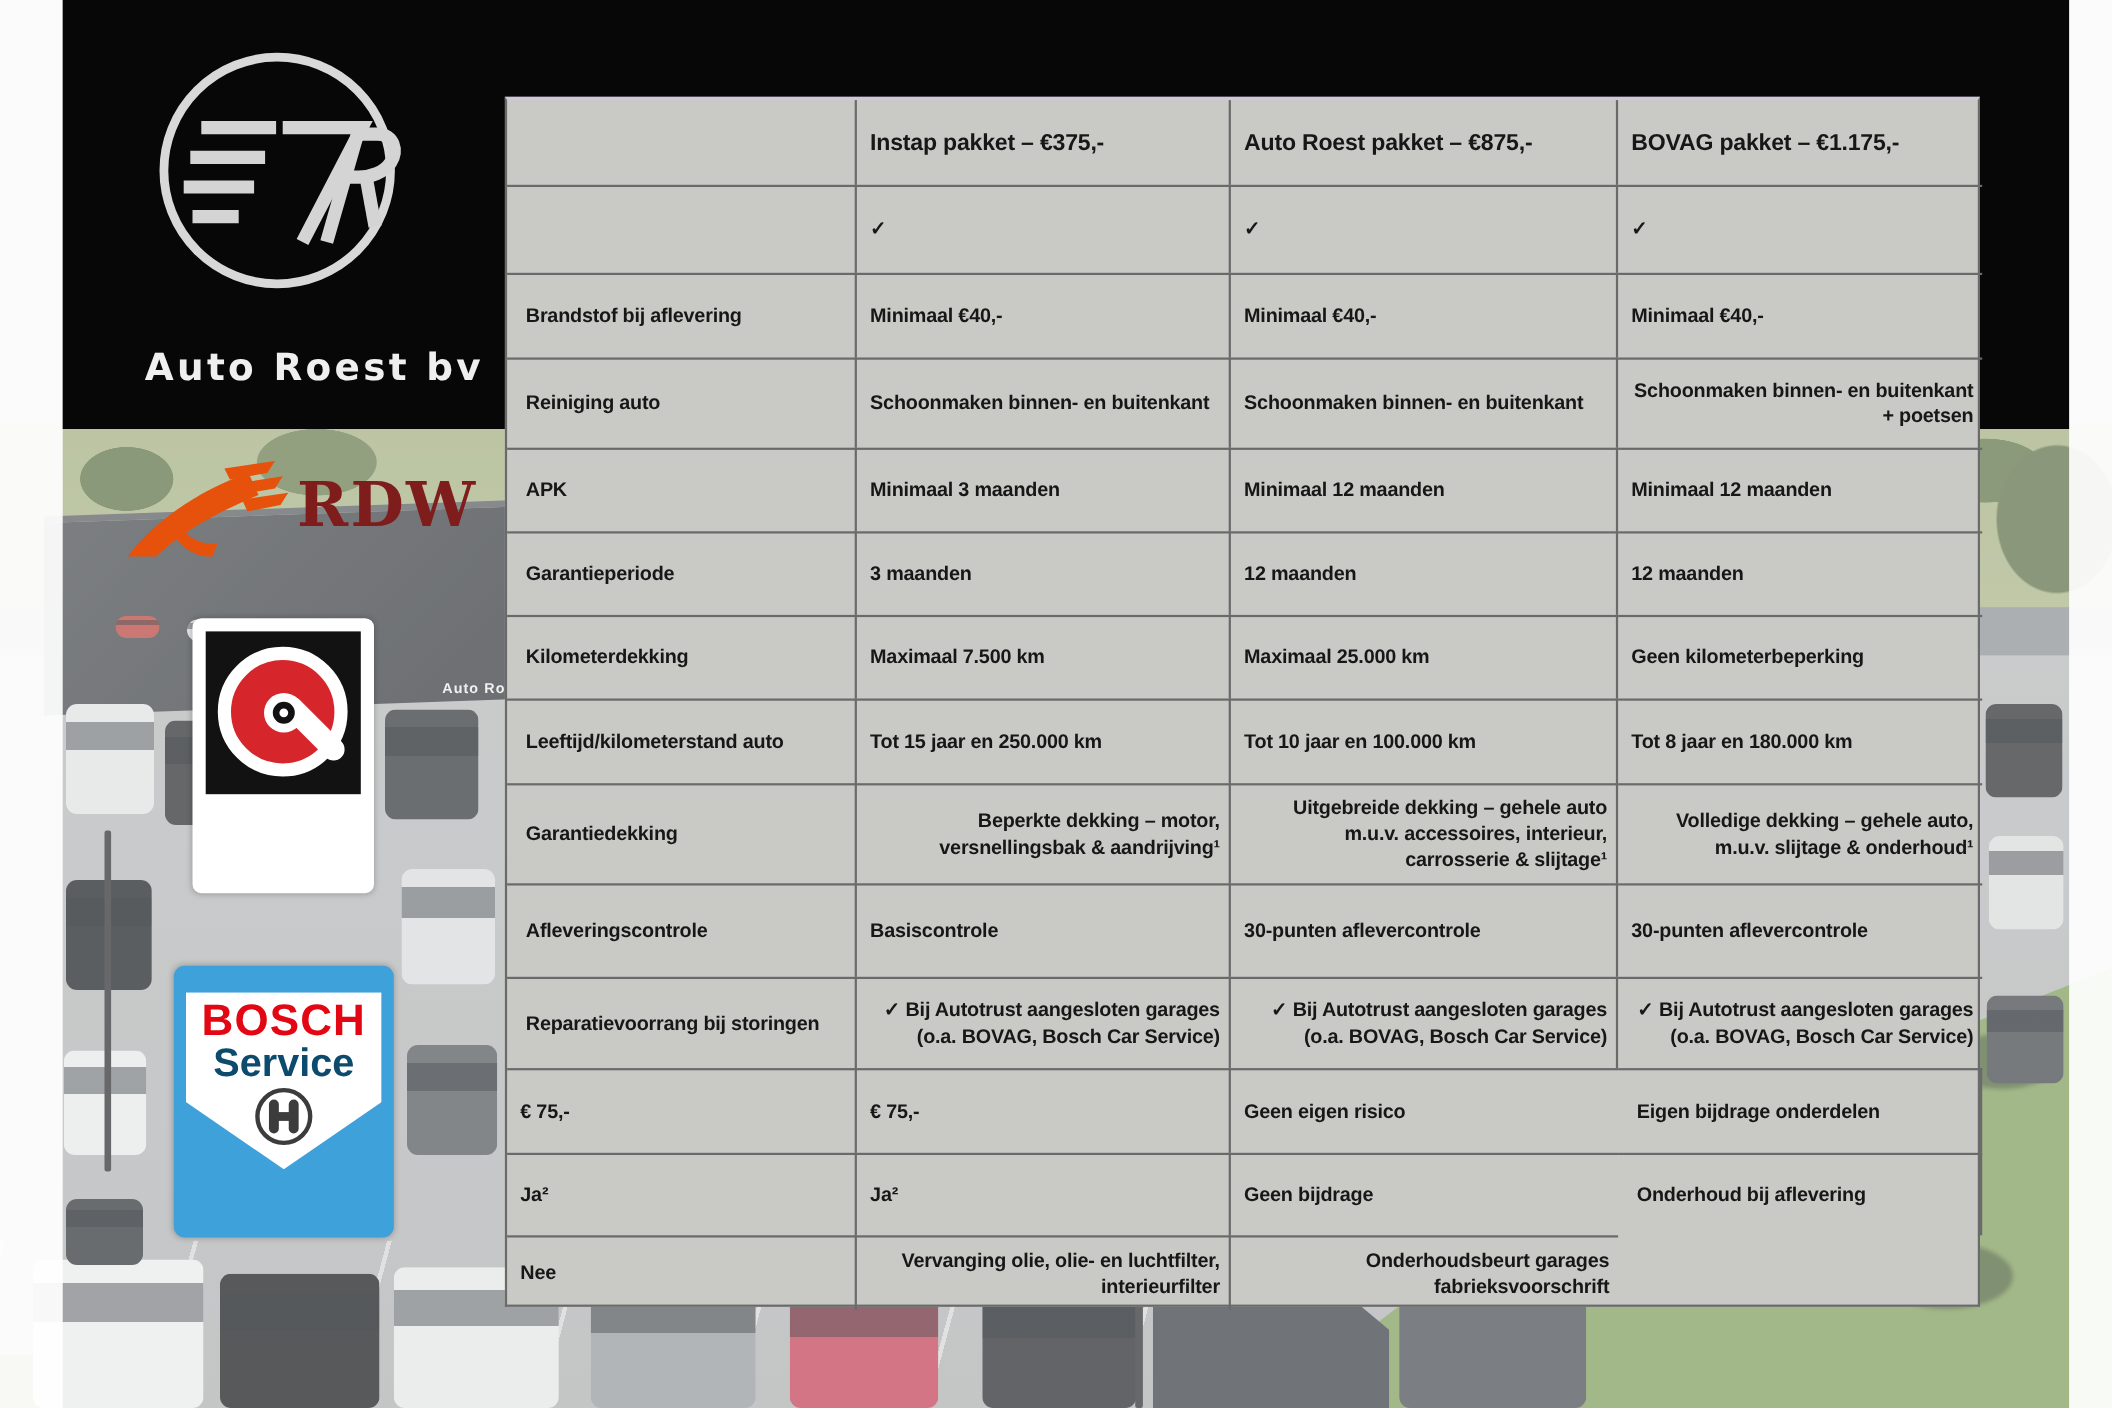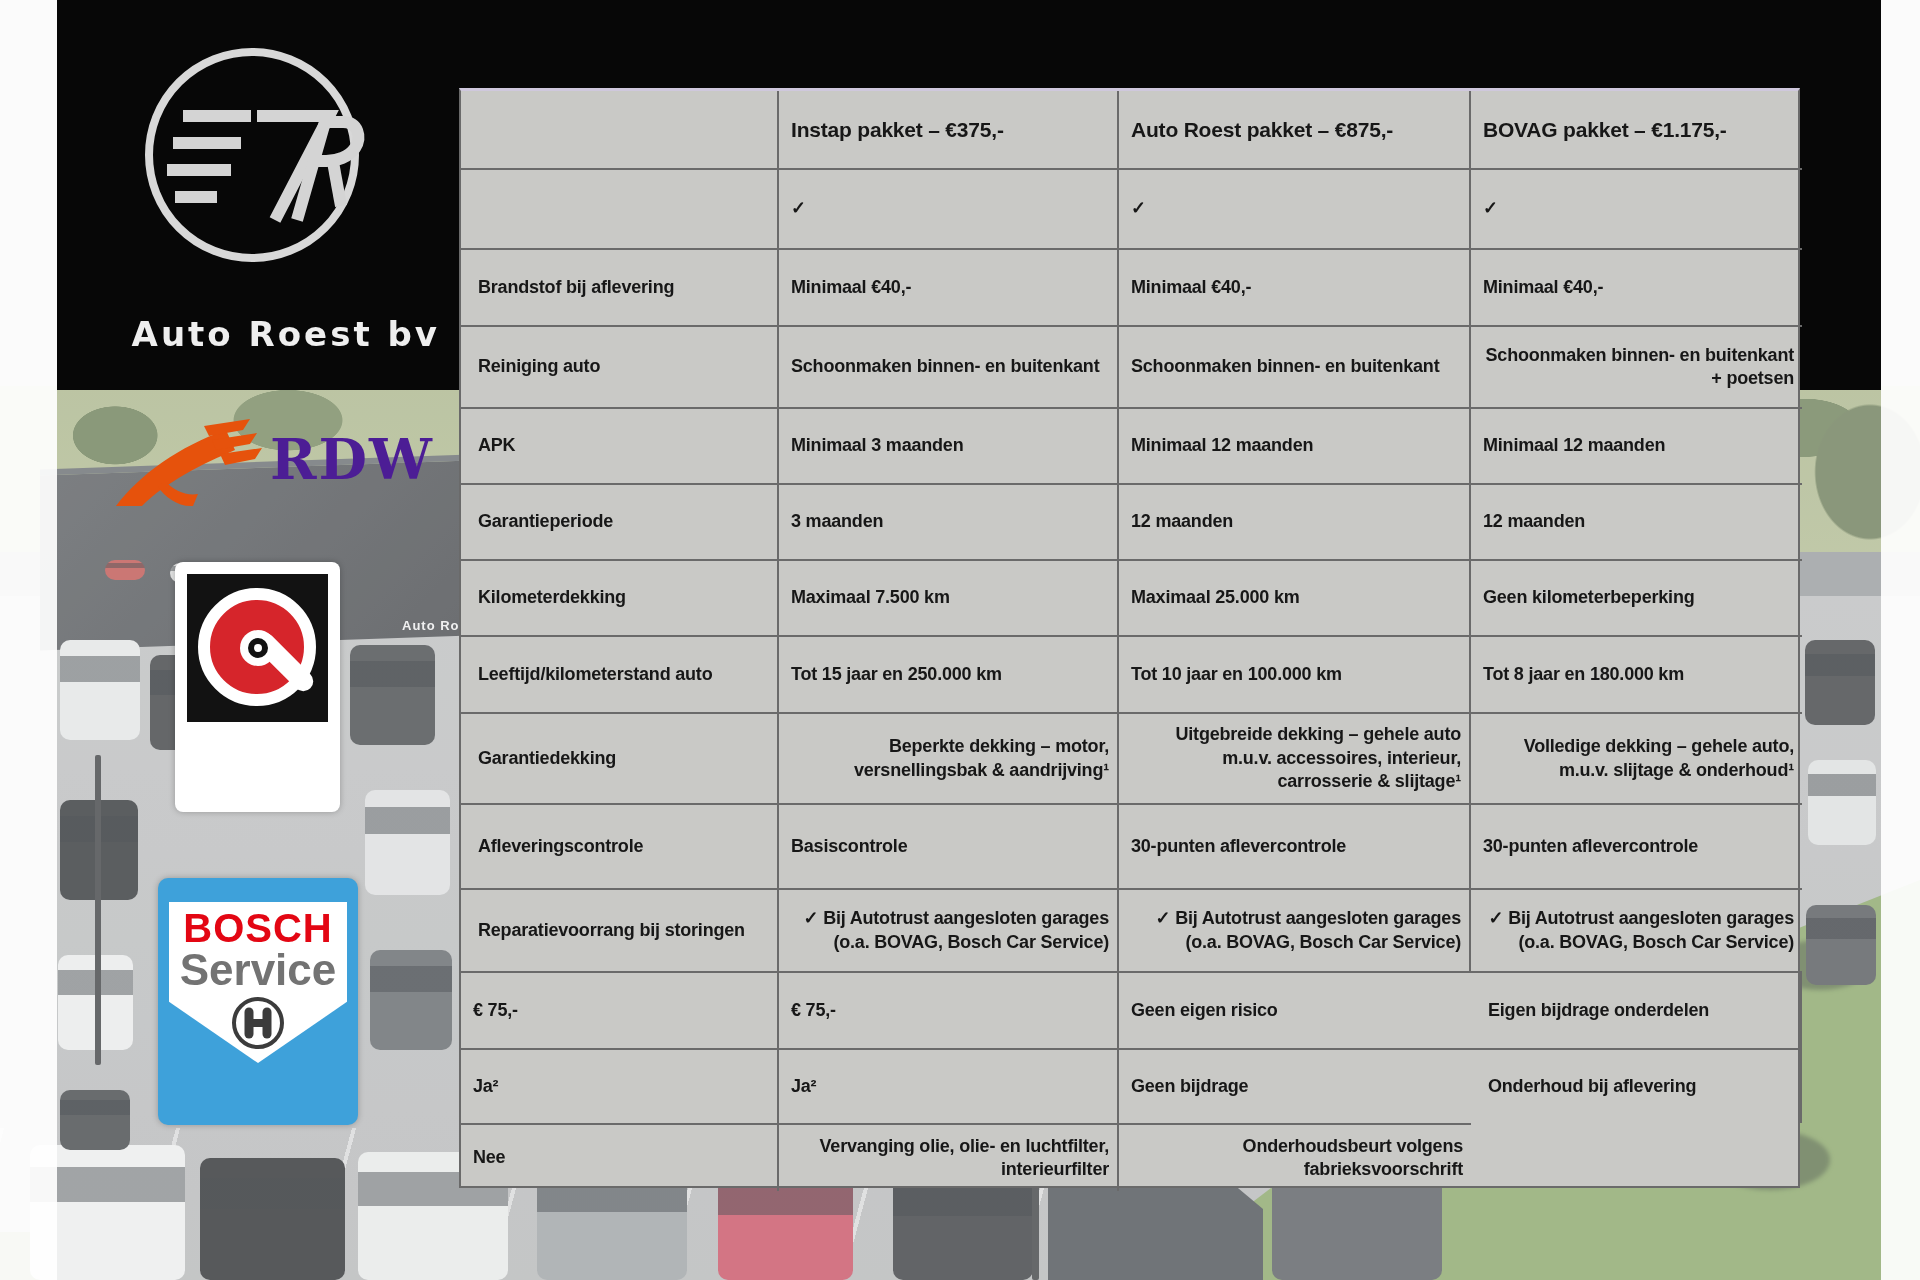--- a/index.html
+++ b/index.html
@@ -64,21 +64,21 @@
     left:70px;top:314px;width:370px;text-align:right;
     color:#efefef;font-size:34px;font-weight:bold;letter-spacing:3px;
     font-family:"DejaVu Sans",sans-serif;
   }
 
   
   .rdw{left:112px;top:416px;width:300px;height:100px;}
   .rdw-bird{position:absolute;left:0;top:2px;}
   .rdw-text{
     position:absolute;left:158px;top:10px;
-    font-family:"DejaVu Serif",serif;font-weight:700;font-size:56px;color:#4c1d95;letter-spacing:2px;
+    font-family:"DejaVu Serif",serif;font-weight:700;font-size:56px;color:#7f1d1d;letter-spacing:2px;
   }
 
   
   .bovag{left:175px;top:562px;width:165px;height:250px;background:#fff;border-radius:8px;box-shadow:0 0 6px rgba(0,0,0,.25);}
   .bovag-emblem{position:absolute;left:12px;top:12px;width:141px;height:148px;background:#121212;}
   .bovag-ring{position:absolute;left:11px;top:14px;width:118px;height:118px;border-radius:50%;
     border:12px solid #fff;box-sizing:border-box;background:#d6252b;}
   .bovag-handle{position:absolute;left:61px;top:62px;width:20px;height:74px;background:#fff;border-radius:10px;
     transform:rotate(-45deg);transform-origin:top center;}
   .bovag-hub{position:absolute;left:53px;top:56px;width:36px;height:36px;border-radius:50%;background:#fff;}
@@ -86,21 +86,21 @@
     border:6px solid #121212;box-sizing:border-box;}
   .bovag-band{position:absolute;left:12px;top:166px;width:141px;height:74px;background:#f3bd00;
     display:flex;align-items:center;justify-content:center;}
   .bovag-band span{font-size:46px;font-weight:800;color:#151515;transform:scaleX(.72);letter-spacing:0;}
 
   
   .bosch{left:158px;top:878px;width:200px;height:247px;background:#3ea1da;border-radius:10px;box-shadow:0 0 6px rgba(0,0,0,.25);}
   .bosch-shield{position:absolute;left:11px;top:24px;width:178px;height:161px;background:#fff;
     clip-path:polygon(0 0,100% 0,100% 62%,50% 100%,0 62%);text-align:center;}
   .bosch-line1{margin-top:4px;font-size:40px;font-weight:800;color:#e30613;letter-spacing:1px;}
-  .bosch-line2{margin-top:-6px;font-size:44px;font-weight:700;color:#737373;}
+  .bosch-line2{margin-top:-6px;font-size:36px;font-weight:700;color:#0c4a6e;}
   .bosch-armature{margin-top:0px;}
 
   
   .pkg-table{
     left:459px;top:88px;width:1341px;height:1100px;
     background:#c9c9c6;display:grid;grid-template-columns:318px 340px 352px 331px;
     border-top:3px solid #cfc8dd;border-left:2px solid #6a6a6a;border-right:2px solid #6a6a6a;border-bottom:2px solid #6a6a6a;
     box-sizing:border-box;
     text-align:right;
   }
@@ -273,14 +273,14 @@
     <div class="cell">€ 75,-</div>
     <div class="cell">€ 75,-</div>
     <div class="cell last-col">Geen eigen risico</div>
     <div class="cell label-cell">Eigen bijdrage onderdelen</div>
     <div class="cell">Ja²</div>
     <div class="cell">Ja²</div>
     <div class="cell last-col">Geen bijdrage</div>
     <div class="cell label-cell">Onderhoud bij aflevering</div>
     <div class="cell">Nee</div>
     <div class="cell">Vervanging olie, olie- en luchtfilter, interieurfilter</div>
-    <div class="cell last-col">Onderhoudsbeurt volgens fabrieksvoorschrift</div>
+    <div class="cell last-col">Onderhoudsbeurt garages fabrieksvoorschrift</div>
   </div>
 
 </body></html>

